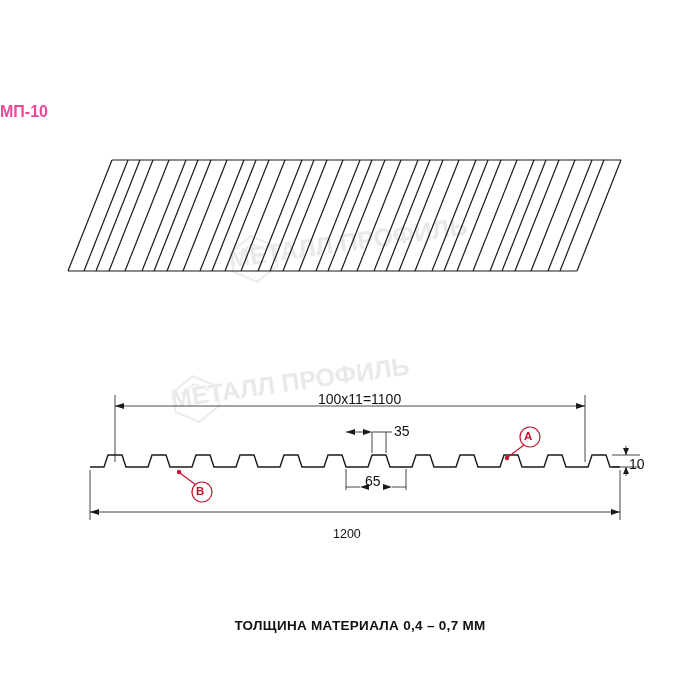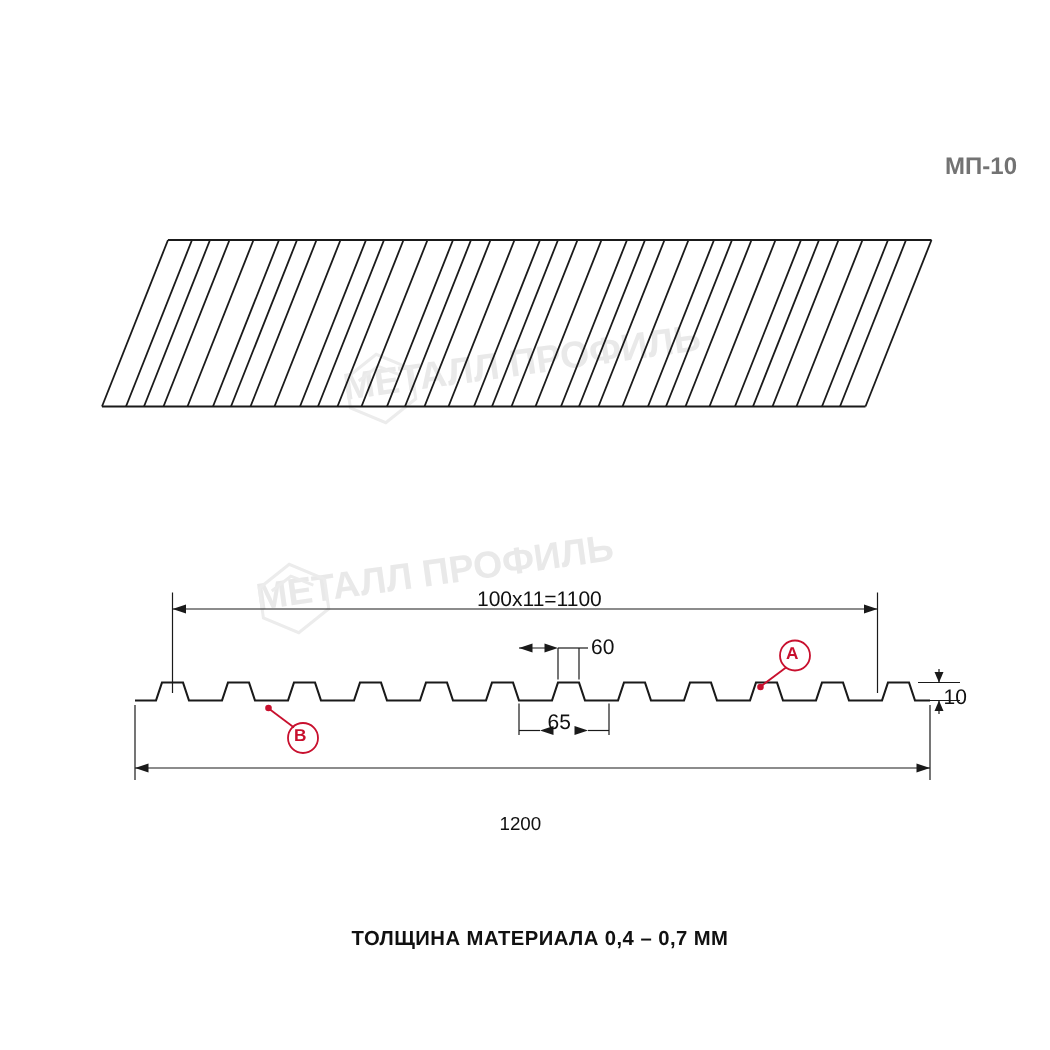--- a/index.html
+++ b/index.html
@@ -29,24 +29,24 @@
     font-size: 30px;
     font-weight: bold;
     letter-spacing: 0.5px;
     color: #111111;
   }
   .subtitle {
     position: absolute;
     top: 103px;
     left: 0;
     width: 678px;
-    text-align: right;
+    text-align: left;
     font-size: 16px;
     font-weight: bold;
-    color: #737373;
+    color: #ec4899;
   }
   .footnote {
     position: absolute;
     top: 618px;
     left: 0;
     width: 700px;
     text-align: center;
     font-size: 13.5px;
     font-weight: bold;
     letter-spacing: 0.3px;
@@ -84,21 +84,21 @@
   .dim-label {
     position: absolute;
     font-size: 14px;
     color: #111111;
     white-space: nowrap;
   }
   .lbl-1100 { top: 391px; left: 318px; }
   .lbl-35   { top: 423px; left: 394px; }
   .lbl-65   { top: 473px; left: 365px; }
   .lbl-10   { top: 456px; left: 629px; }
-  .lbl-1200 { top: 527px; left: 333px; font-size: 12.5px; margin-top: 15px; }
+  .lbl-1200 { top: 527px; left: 333px; font-size: 12.5px; }
   .callout-text {
     position: absolute;
     font-size: 11.5px;
     font-weight: bold;
     color: #c8102e;
   }
   .ca-a { top: 430px; left: 524px; }
   .ca-b { top: 485px; left: 196px; }
 </style>
 </head>
@@ -241,21 +241,21 @@
       <circle cx="507" cy="458" r="2.2" fill="#c8102e" stroke="none"></circle>
     </g>
     <g stroke="#c8102e" fill="none" stroke-width="1.2">
       <circle cx="202" cy="492" r="10" fill="#ffffff"></circle>
       <path d="M196 485 L180 473"></path>
       <circle cx="179" cy="472" r="2.2" fill="#c8102e" stroke="none"></circle>
     </g>
   </svg>
 
   <div class="dim-label lbl-1100">100х11=1100</div>
-  <div class="dim-label lbl-35">60</div>
+  <div class="dim-label lbl-35">35</div>
   <div class="dim-label lbl-65">65</div>
   <div class="dim-label lbl-10">10</div>
   <div class="dim-label lbl-1200">1200</div>
 
   <div class="callout-text ca-a">A</div>
   <div class="callout-text ca-b">B</div>
 
   <div class="footnote">ТОЛЩИНА МАТЕРИАЛА 0,4 – 0,7 ММ</div>
 
 </div>

